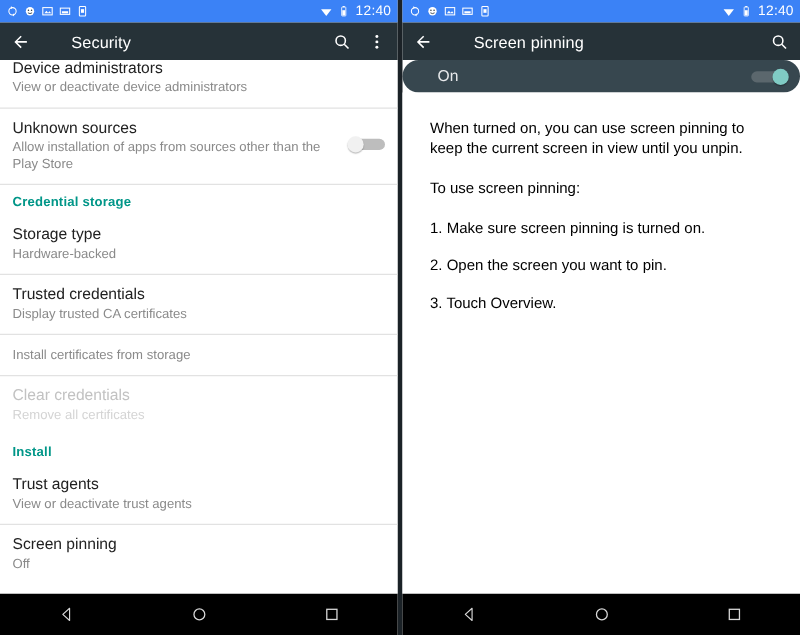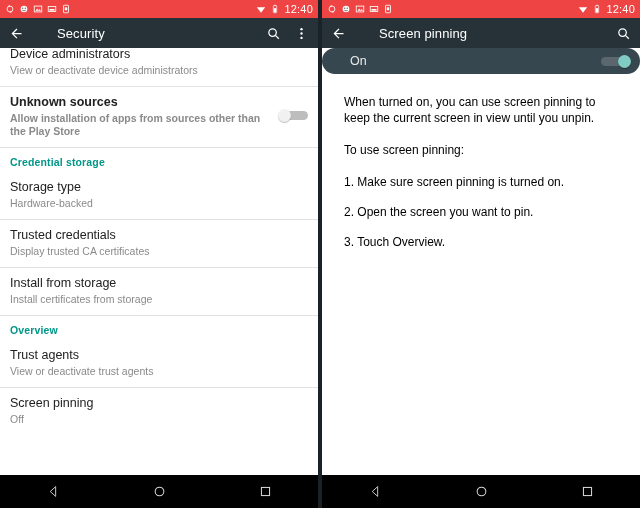--- a/index.html
+++ b/index.html
@@ -8,21 +8,21 @@
     background:#1b2227;
     font-family:"Liberation Sans", sans-serif;
     overflow:hidden;
   }
   .screens { display:flex; width:640px; height:508px; }
   .phone { width:318px; height:508px; display:flex; flex-direction:column; background:#fff; }
   .phone.left { margin-right:4px; }
 
   
   .statusbar {
-    height:18px; background:#ef4444; color:#fff;
+    height:18px; background:#3b82f6; color:#fff;
     display:flex; align-items:center; padding:0 5px;
     font-size:10px; flex:none;
   }
   .sb-left { display:flex; align-items:center; gap:4px; }
   .sb-right { margin-left:auto; display:flex; align-items:center; gap:4px; }
   .sb-ico { width:10px; height:10px; display:block; }
   .sb-clock { font-size:11px; letter-spacing:.2px; font-weight:400; }
 
   
   .toolbar {
@@ -39,21 +39,21 @@
   .row.clipped { padding-top:0; margin-top:-1px; }
   .row .title { font-size:12.5px; color:#212121; line-height:15px; }
   .row .sub   { font-size:10.5px; color:#8a8a8a; line-height:13px; margin-top:2px; }
   .row.disabled .title { color:#c2c2c2; }
   .row.disabled .sub   { color:#d4d4d4; }
   .divider { height:1px; background:#e2e2e2; margin:0; }
   .section-head {
     font-size:10.5px; color:#009688; font-weight:bold;
     padding:8px 10px 4px 10px; letter-spacing:.15px;
   }
-  .row-with-toggle { display:flex; align-items:flex-start;font-weight:bold; }
+  .row-with-toggle { display:flex; align-items:flex-start; }
   .row-with-toggle .txt { flex:1; padding-right:10px; }
 
   
   .switch { width:30px; height:13px; position:relative; flex:none; margin-top:14px; }
   .switch .track {
     position:absolute; left:5px; top:2px; width:25px; height:9px;
     border-radius:5px; background:#bdbdbd;
   }
   .switch .thumb {
     position:absolute; left:0; top:0; width:13px; height:13px;
@@ -179,27 +179,30 @@
       </div>
       <div class="divider"></div>
 
       <div class="row">
         <div class="title">Trusted credentials</div>
         <div class="sub">Display trusted CA certificates</div>
       </div>
       <div class="divider"></div>
 
       <div class="row">
-        <div class="title">Install from storage</div>
         <div class="sub">Install certificates from storage</div>
       </div>
       <div class="divider"></div>
 
-
-      <div class="section-head">Overview</div>
+      <div class="row disabled">
+        <div class="title">Clear credentials</div>
+        <div class="sub">Remove all certificates</div>
+      </div>
+
+      <div class="section-head">Install</div>
 
       <div class="row">
         <div class="title">Trust agents</div>
         <div class="sub">View or deactivate trust agents</div>
       </div>
       <div class="divider"></div>
 
       <div class="row">
         <div class="title">Screen pinning</div>
         <div class="sub">Off</div>

